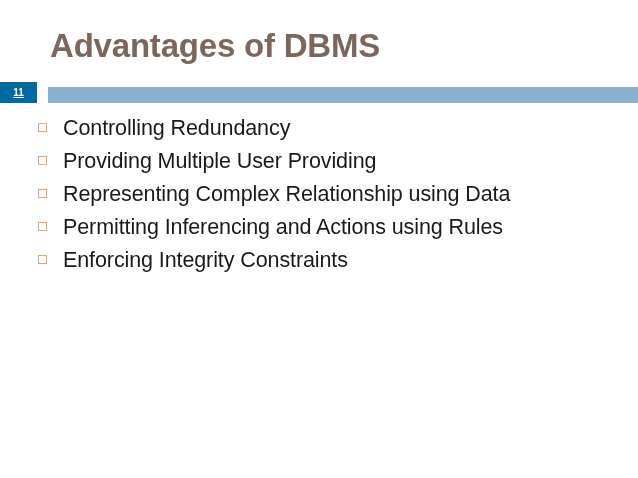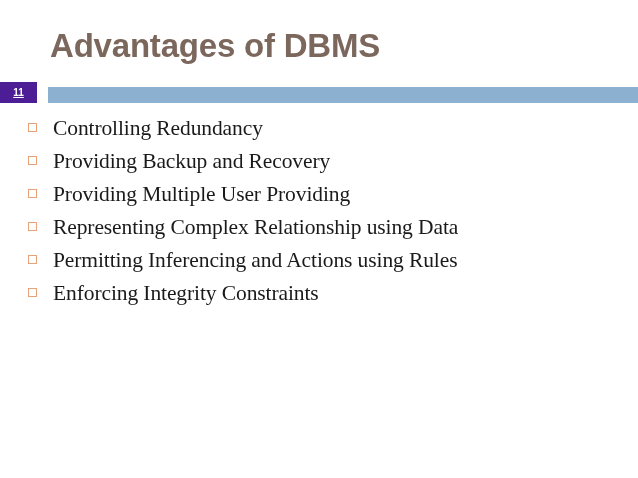--- a/index.html
+++ b/index.html
@@ -43,21 +43,21 @@
     top: 82px;
     width: 638px;
     height: 22px;
   }
   .page-badge {
     position: absolute;
     left: 0;
     top: 0;
     width: 37px;
     height: 21px;
-    background: #4c1d95;
+    background: #0369a1;
     color: #ffffff;
     font-size: 10px;
     font-weight: bold;
     display: flex;
     align-items: center;
     justify-content: center;
     box-sizing: border-box;
     text-decoration: underline;
   }
   .rule-bar {
@@ -65,27 +65,26 @@
     left: 48px;
     top: 5px;
     right: 0;
     height: 16px;
     background: #8cb0d0;
   }
 
   
   .bullet-list {
     position: absolute;
-    left: 28px;
+    left: 38px;
     top: 113px;
     right: 14px;
     margin: 0;
     padding: 0;
     list-style: none;
-    font-family: Liberation Serif, serif;
   }
   .bullet-item {
     display: flex;
     align-items: flex-start;
     margin: 0 0 3px 0;
   }
   .bullet-marker {
     flex: 0 0 auto;
     width: 9px;
     height: 9px;
@@ -115,24 +114,20 @@
     <div class="rule-bar"></div>
   </div>
 
   <ul class="bullet-list">
     <li class="bullet-item">
       <span class="bullet-marker"></span>
       <span class="bullet-text">Controlling Redundancy</span>
     </li>
     <li class="bullet-item">
       <span class="bullet-marker"></span>
-      <span class="bullet-text">Providing Backup and Recovery</span>
-    </li>
-    <li class="bullet-item">
-      <span class="bullet-marker"></span>
       <span class="bullet-text">Providing Multiple User Providing</span>
     </li>
     <li class="bullet-item">
       <span class="bullet-marker"></span>
       <span class="bullet-text">Representing Complex Relationship using Data</span>
     </li>
     <li class="bullet-item">
       <span class="bullet-marker"></span>
       <span class="bullet-text">Permitting Inferencing and Actions using Rules</span>
     </li>

